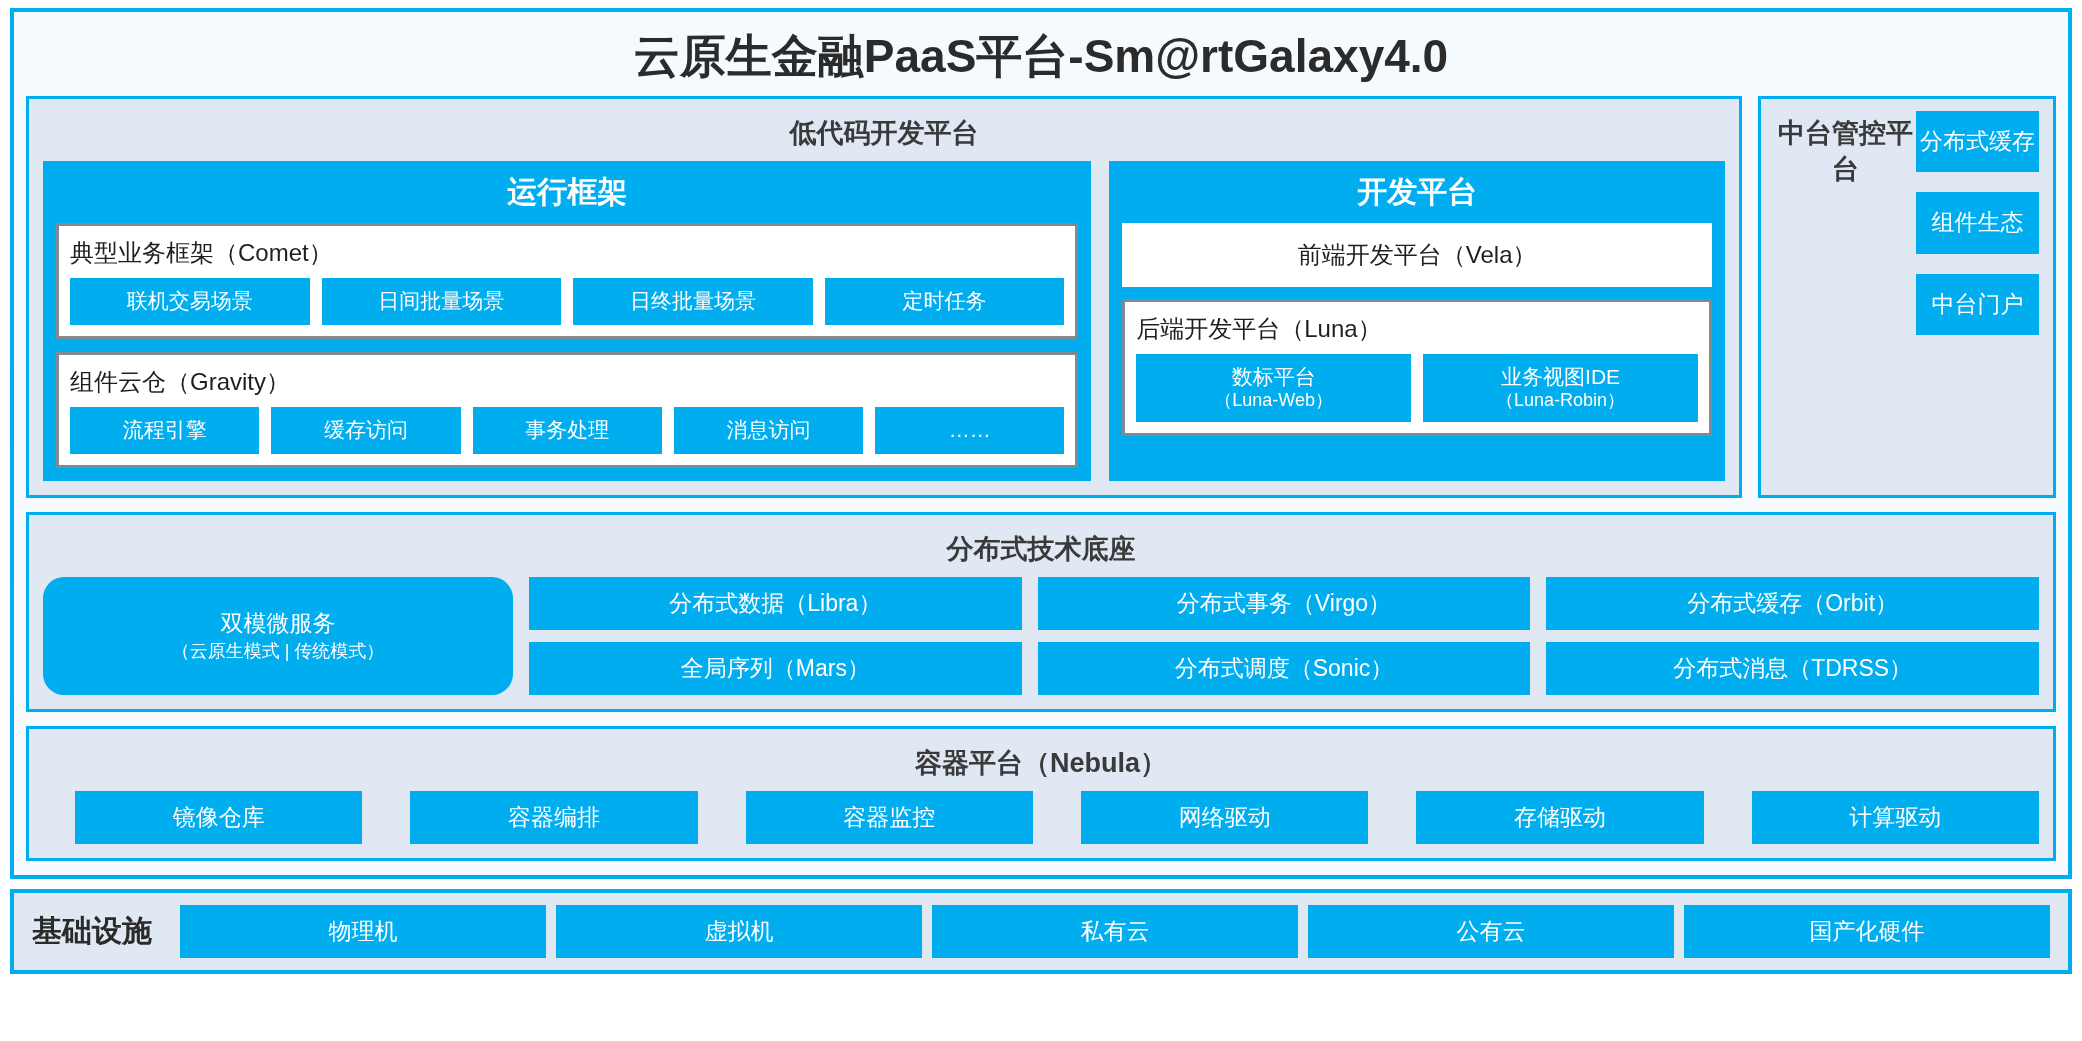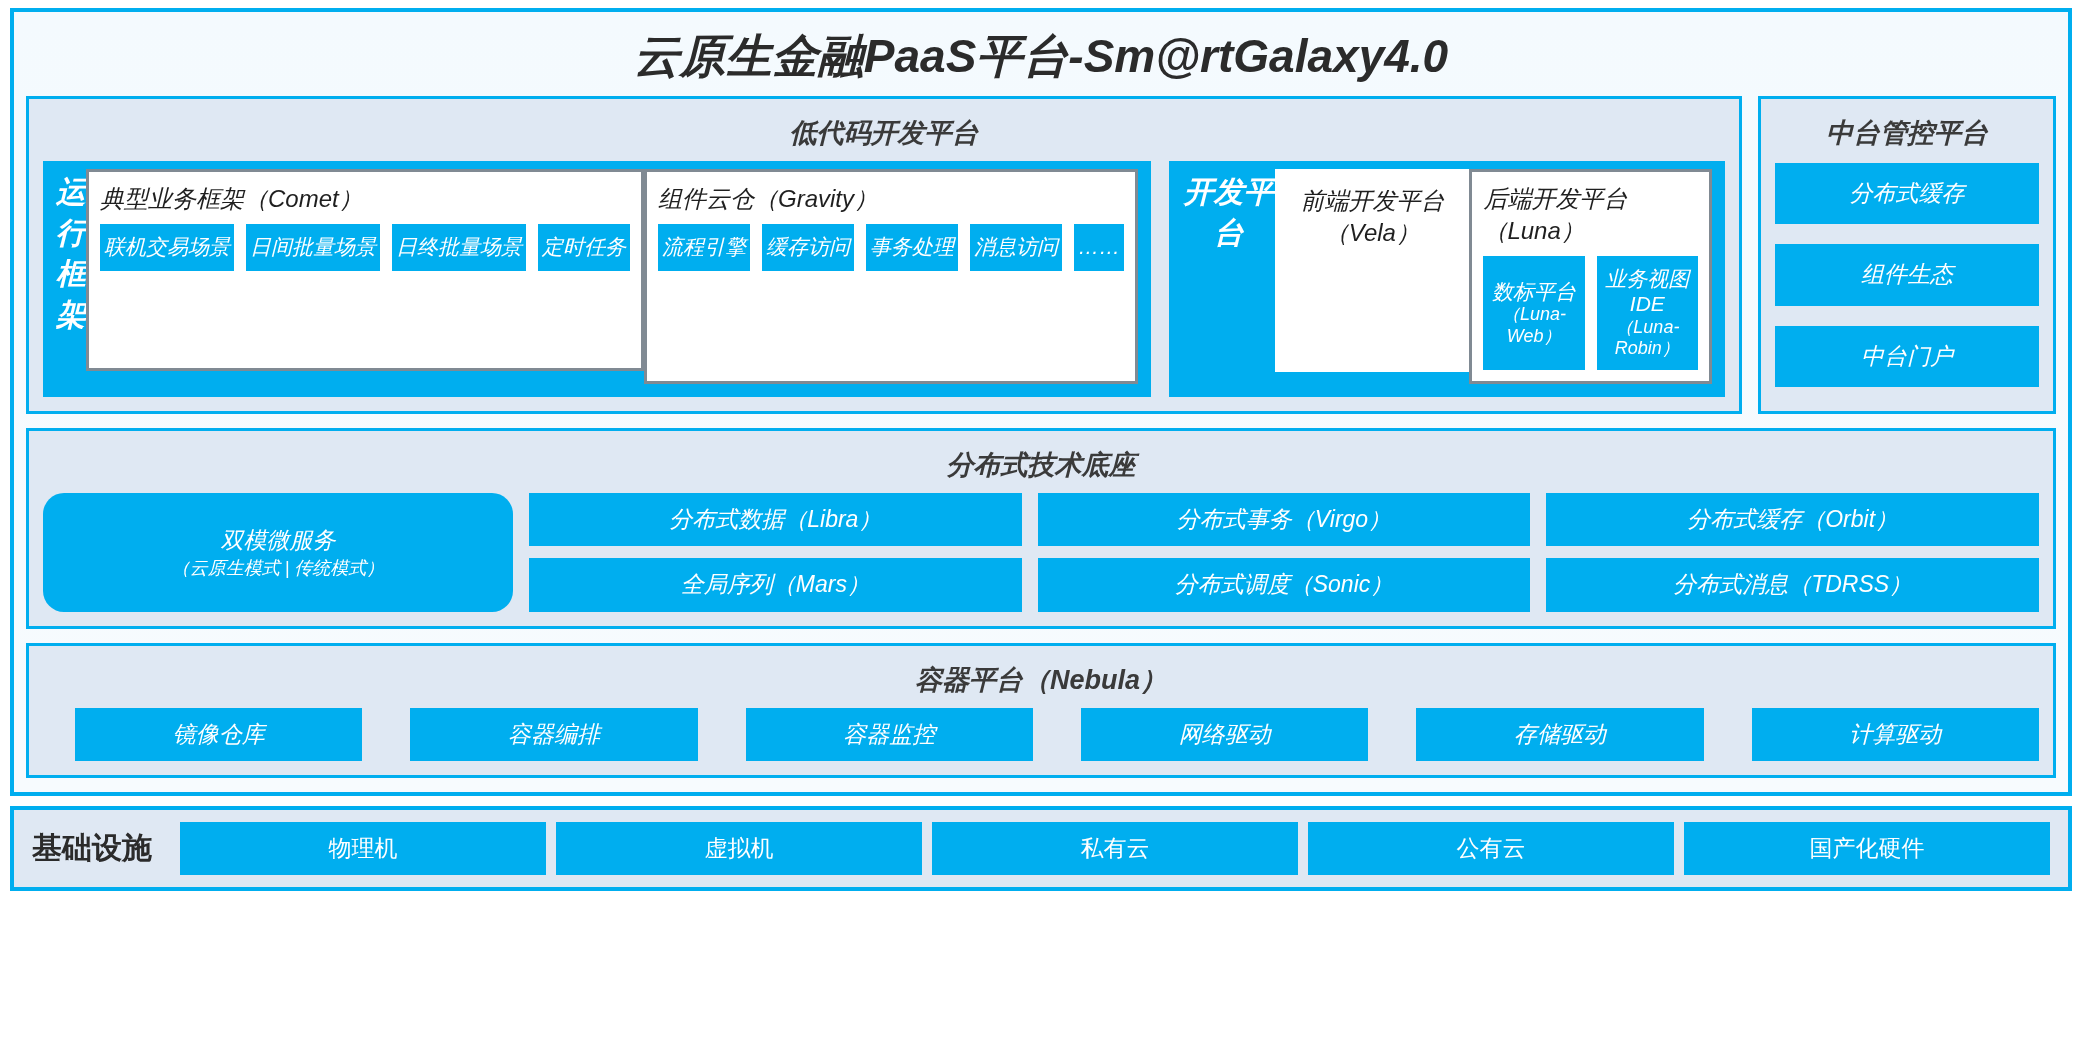--- a/index.html
+++ b/index.html
@@ -16,21 +16,21 @@
     display: flex; flex-direction: column;
     gap: 10px;
   }
 
   
   .shell {
     border: 4px solid #00aeef;
     background: linear-gradient(to bottom, #f4fafe 0%, #f7fbfe 100%);
     flex: 0 0 auto;
     padding: 10px 12px 14px 12px;
-    display: flex; flex-direction: column; font-style: italic;
+    display: flex; flex-direction: column;
   }
 
   .main-title {
     text-align: center;
     font-size: 46px;
     font-weight: 700;
     color: #2b2b2b;
     letter-spacing: 0px;
     padding: 10px 0 16px 0;
     line-height: 1.05;
@@ -64,21 +64,21 @@
     gap: 18px;
     align-items: stretch;
     flex: 1 1 auto;
   }
 
   
   .bluebox {
     background: #00aeef;
     padding: 8px 13px 13px 13px;
     display: flex;
-    flex-direction: row;
+    flex-direction: column;
   }
   .bluebox-title {
     text-align: center;
     color: #ffffff;
     font-size: 30px;
     font-weight: 600;
     padding: 3px 0 10px 0;
   }
 
   .runtime { flex: 1 1 63%; }
@@ -118,21 +118,21 @@
 
   .vela {
     background: #ffffff;
     color: #1f1f1f;
     font-size: 24px;
     text-align: center;
     padding: 16px 4px;
     margin-bottom: 12px;
   }
 
-  .midctrl .panel { height: 100%; display: flex; flex-direction: column; }
+  .midctrl .panel { height: 100%; display: flex; flex-direction: row; }
   .midctrl-chips { display: flex; flex-direction: column; gap: 20px; flex: 1 1 auto; justify-content: flex-start; padding-top: 2px; }
   .midctrl-chips .chip { padding: 17px 4px; font-size: 23px; }
 
   
   .base-body { display: flex; gap: 16px; align-items: stretch; }
   .base-col1 { flex: 0 0 470px; display: flex; }
   .base-col1 .chip { width: 100%; font-size: 23px; line-height: 1.35; border-radius: 21px; }
   .base-grid {
     flex: 1 1 auto;
     display: grid;

